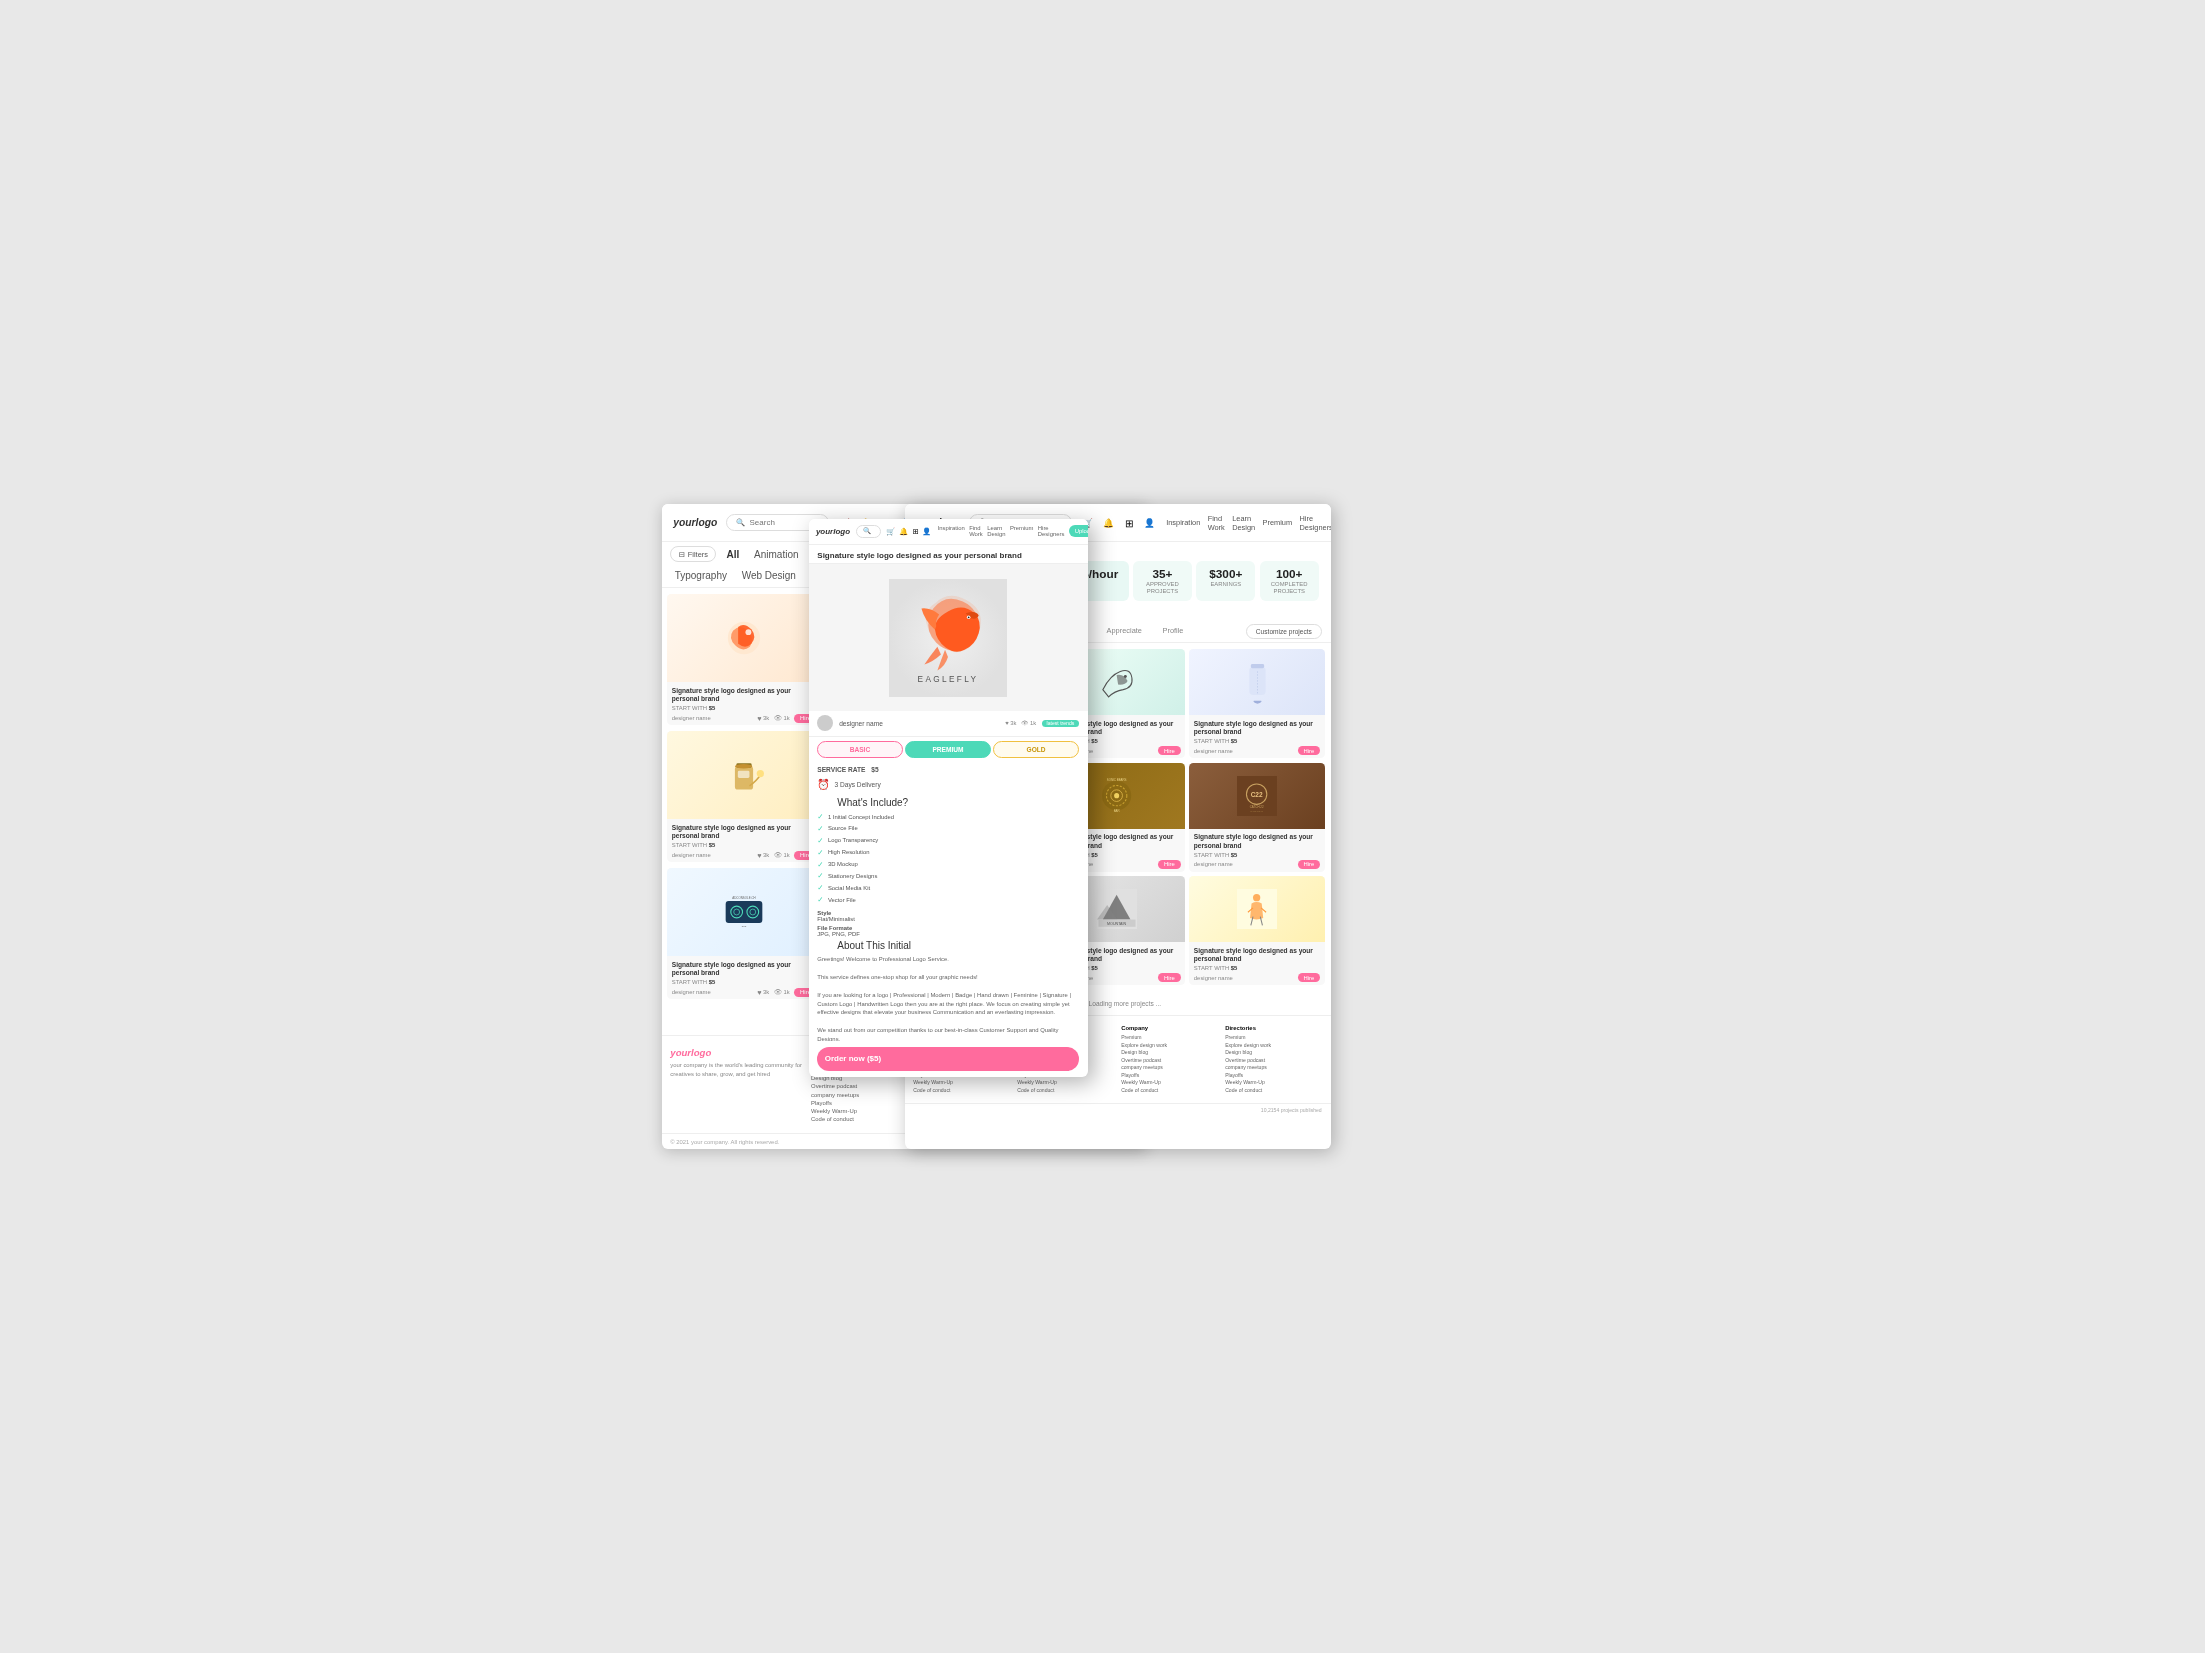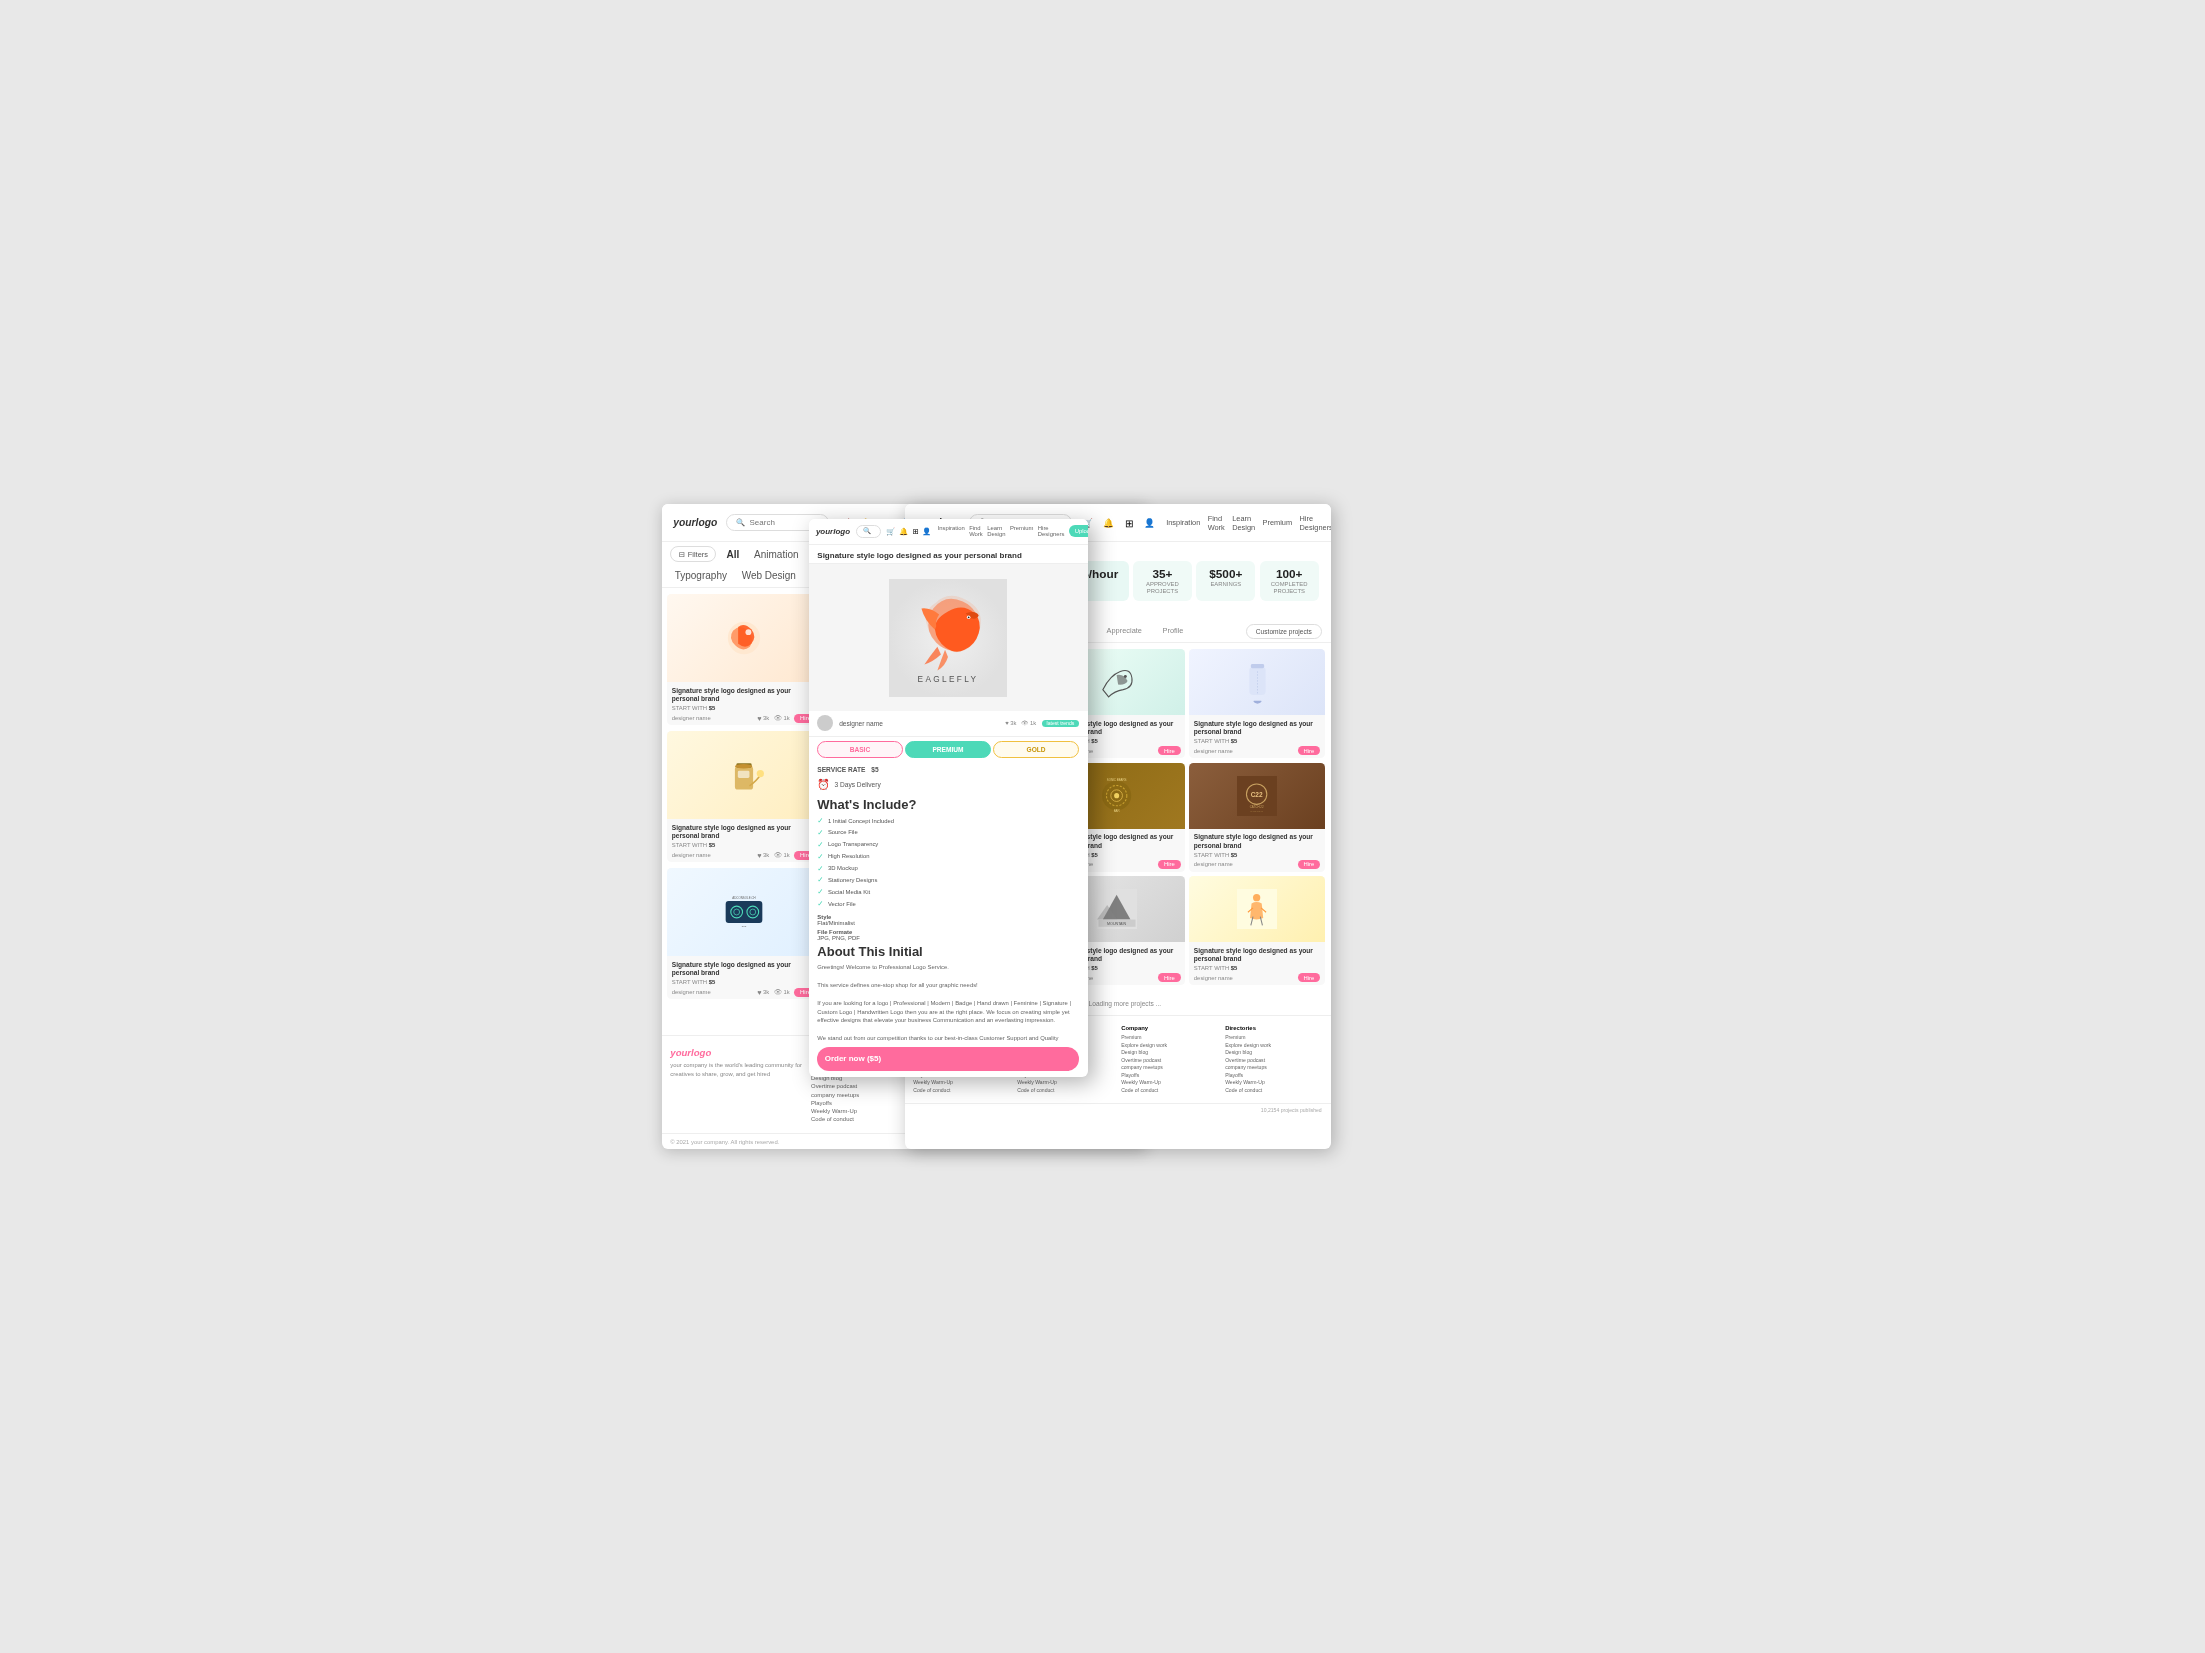--- a/index.html
+++ b/index.html
@@ -421,21 +421,21 @@
       font-weight: 600;
     }
     .pricing-tab.basic { border-color: #ff6b9d; color: #ff6b9d; background: #fff5f8; }
     .pricing-tab.premium { border-color: #4dd9b8; color: #fff; background: #4dd9b8; }
     .pricing-tab.gold { border-color: #f0c040; color: #c8960a; background: #fffbee; }
 
     .detail-content { padding: 4.4px 8.8px; font-size: 6.6px; color: #555; overflow-y: auto; max-height: 279px; }
     .service-rate { display: flex; gap: 5.9px; font-size: 6.6px; margin-bottom: 4.4px; font-weight: 600; }
     .delivery-row { display: flex; align-items: center; gap: 4.4px; font-size: 6.6px; color: #555; margin-bottom: 5.9px; }
     .delivery-icon { font-size: 10.3px; }
-    .section-title { font-size: 13px; font-weight: 700; color: #333; margin-bottom: 4.4px; margin-top: 2.9px; }
+    .section-title { font-size: 10px; font-weight: 400; color: #333; margin-bottom: 4.4px; margin-top: 2.9px; margin-left: 20px; }
     .include-list { list-style: none; margin-bottom: 5.9px; }
     .include-list li { display: flex; align-items: center; gap: 4.4px; font-size: 5.9px; color: #555; margin-bottom: 2.9px; }
     .check-icon { color: #4dd9b8; font-size: 7.4px; }
     .about-text { font-size: 5.9px; color: #666; line-height: 1.5; margin-bottom: 5.9px; }
     .style-row, .format-row { font-size: 5.9px; color: #555; margin-bottom: 2.9px; }
 
     .order-btn {
       display: block;
       width: calc(100% - 17.6px);
       margin: 5.9px 8.8px;
@@ -963,21 +963,21 @@
       <div class="profile-stats">
         <div class="stat-box">
           <div class="stat-val">$75/hour</div>
           <div class="stat-label"></div>
         </div>
         <div class="stat-box">
           <div class="stat-val">35+</div>
           <div class="stat-label">Approved<br>PROJECTS</div>
         </div>
         <div class="stat-box">
-          <div class="stat-val">$500+</div>
+          <div class="stat-val">$300+</div>
           <div class="stat-label">EARNINGS</div>
         </div>
         <div class="stat-box">
           <div class="stat-val">100+</div>
           <div class="stat-label">COMPLETED<br>PROJECTS</div>
         </div>
       </div>
     </div>
 
     <div class="profile-tabs">

